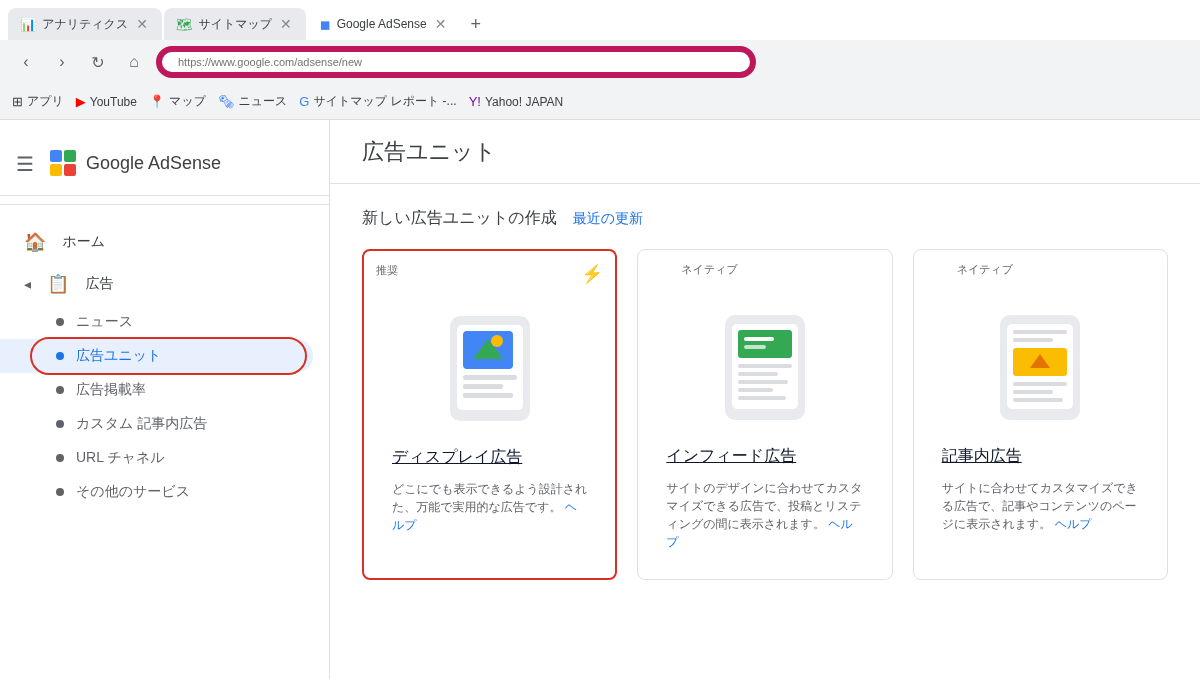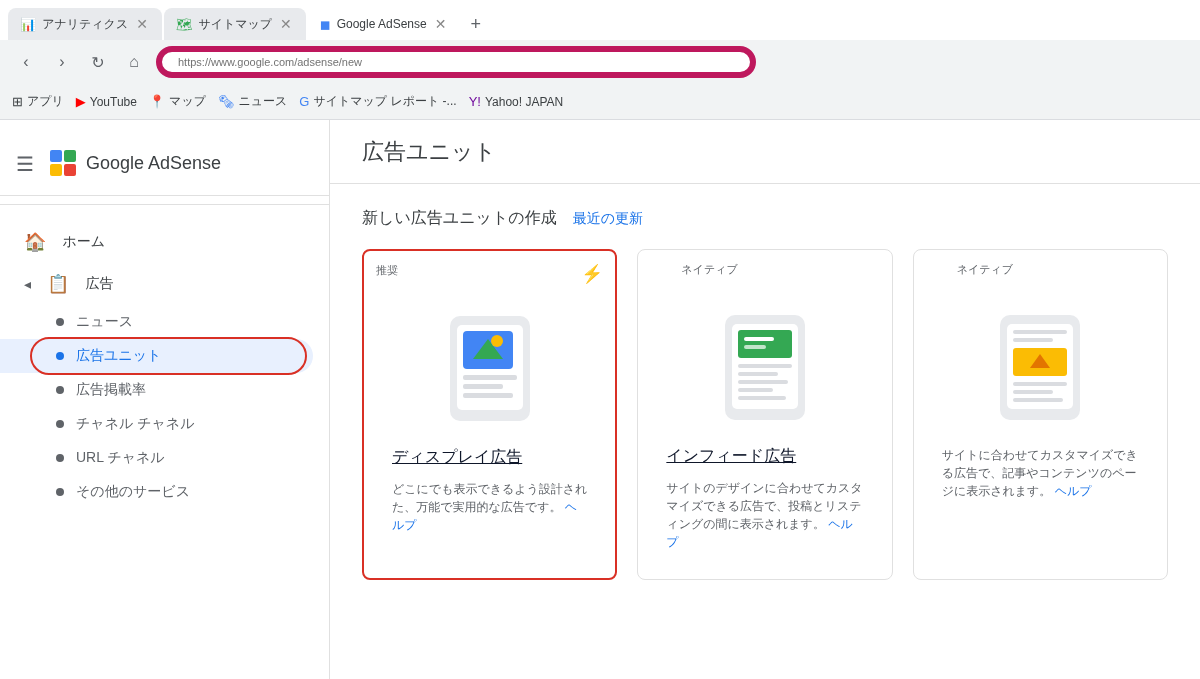--- a/index.html
+++ b/index.html
@@ -182,21 +182,21 @@
         <div class="sidebar-sub-item active highlighted">
           <span class="sub-dot" style="background:#1a73e8;"></span>
           <span>広告ユニット</span>
         </div>
         <div class="sidebar-sub-item">
           <span class="sub-dot"></span>
           <span>広告掲載率</span>
         </div>
         <div class="sidebar-sub-item">
           <span class="sub-dot"></span>
-          <span>チャネル チャネル</span>
+          <span>カスタム 記事内広告</span>
         </div>
         <div class="sidebar-sub-item">
           <span class="sub-dot"></span>
           <span>URL チャネル</span>
         </div>
         <div class="sidebar-sub-item">
           <span class="sub-dot"></span>
           <span>その他のサービス</span>
         </div>
       </div>
@@ -285,20 +285,21 @@
               <rect x="28" y="28" width="40" height="4" rx="2" fill="#dadce0"></rect>
 
               <rect x="28" y="38" width="54" height="28" rx="3" fill="#fbbc04"></rect>
               <polygon points="45,58 55,44 65,58" fill="#e37400"></polygon>
 
               <rect x="28" y="72" width="54" height="4" rx="2" fill="#dadce0"></rect>
               <rect x="28" y="80" width="40" height="4" rx="2" fill="#dadce0"></rect>
               <rect x="28" y="88" width="50" height="4" rx="2" fill="#dadce0"></rect>
             </svg>
           </div>
+          <div class="card-name">記事内広告</div>
           <div class="card-desc">
             <span>サイトに合わせてカスタマイズできる広告で、記事やコンテンツのページに表示されます。</span>
             <a href="#">ヘルプ</a>
           </div>
         </div>
 
       </div>
     </div>
   </div>
 </div>

